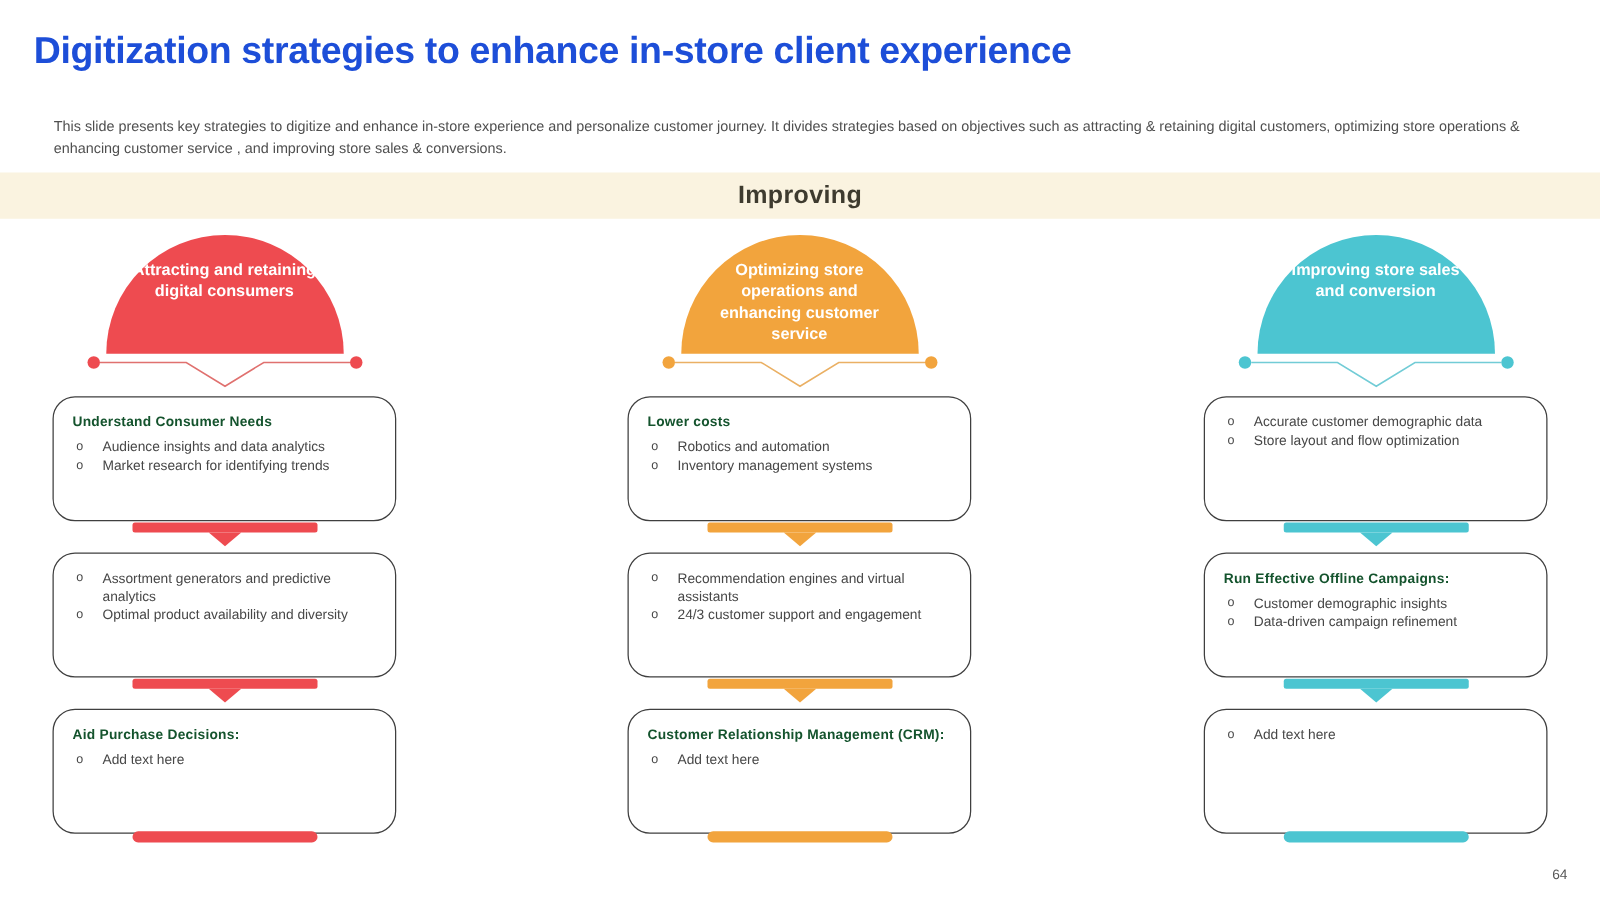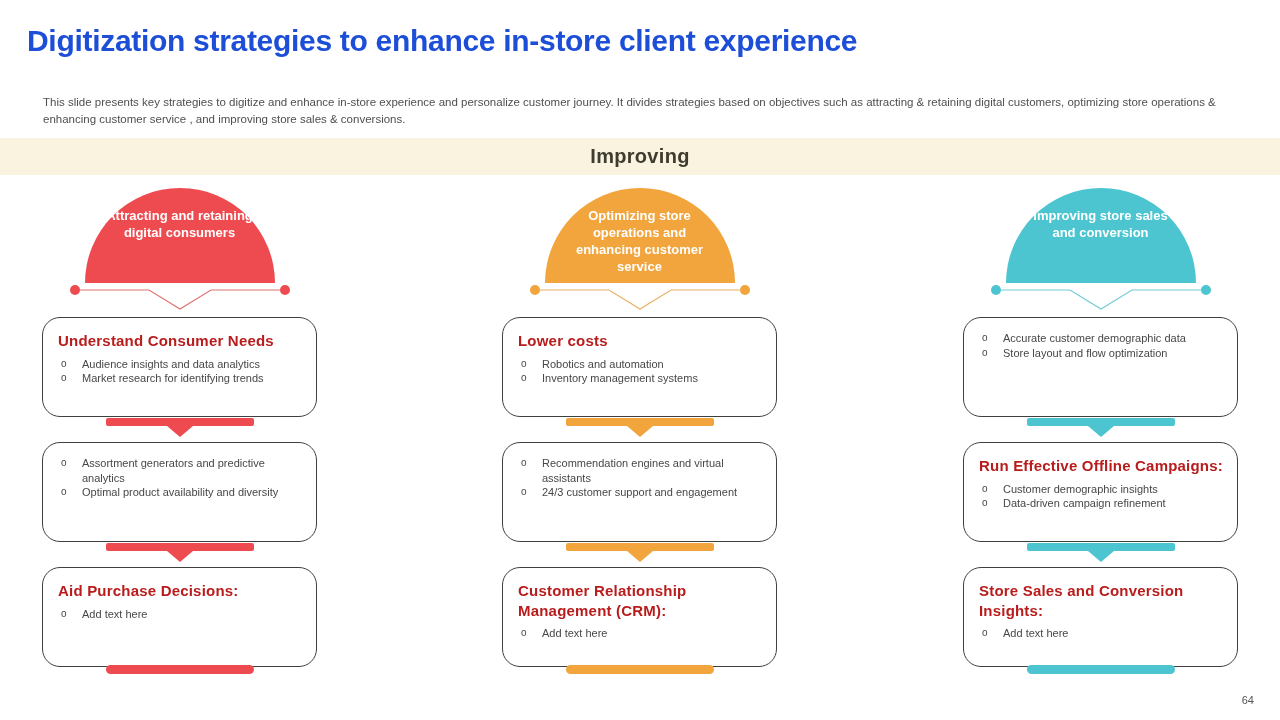--- a/index.html
+++ b/index.html
@@ -28,21 +28,21 @@
 
   .connector { display:block; margin:0 auto 6px; width:222px; height:28px; }
   .connector polyline { fill:none; stroke-width:1.2; }
   .c-red    .connector circle { fill:#ee4b50; }  .c-red    .connector polyline { stroke:#e0716f; }
   .c-orange .connector circle { fill:#f2a43d; }  .c-orange .connector polyline { stroke:#eab064; }
   .c-teal   .connector circle { fill:#4cc5d1; }  .c-teal   .connector polyline { stroke:#72ccd6; }
 
   .card-block { position:relative; margin-bottom:25px; }
   .card { box-sizing:border-box; height:100px; background:#fff;
           border:1px solid #3f3f3f; border-radius:18px; padding:13px 10px 0 15px; }
-  .card h3 { margin:0 0 6px; font-size:15px; font-weight:700; color:#b91c1c;
+  .card h3 { margin:0 0 6px; font-size:11px; font-weight:700; color:#14532d;
              line-height:1.3; letter-spacing:0.2px; }
   .card ul { list-style:none; margin:0; padding:0; }
   .card li { display:flex; font-size:11px; color:#474747; line-height:1.32; }
   .card li .m { flex:none; width:12px; margin:0 9px 0 3px; font-size:10px; color:#474747; }
 
   .accent-bar { position:absolute; left:50%; transform:translateX(-50%); bottom:-9px;
                 width:148px; height:8px; border-radius:2px; }
   .accent-bar.has-arrow::after { content:""; position:absolute; top:8px; left:50%;
                 margin-left:-13px; width:0; height:0;
                 border-left:13px solid transparent; border-right:13px solid transparent;
@@ -211,21 +211,20 @@
           <li>
               <span class="m">o</span>
               <span>Data-driven campaign refinement</span>
             </li>
         </ul>
       </div>
       <div class="accent-bar has-arrow"></div>
     </div>
     <div class="card-block">
       <div class="card">
-        <h3>Store Sales and Conversion Insights:</h3>
         <ul>
           <li>
               <span class="m">o</span>
               <span>Add text here</span>
             </li>
         </ul>
       </div>
       <div class="accent-bar pill"></div>
     </div>
   </section>

